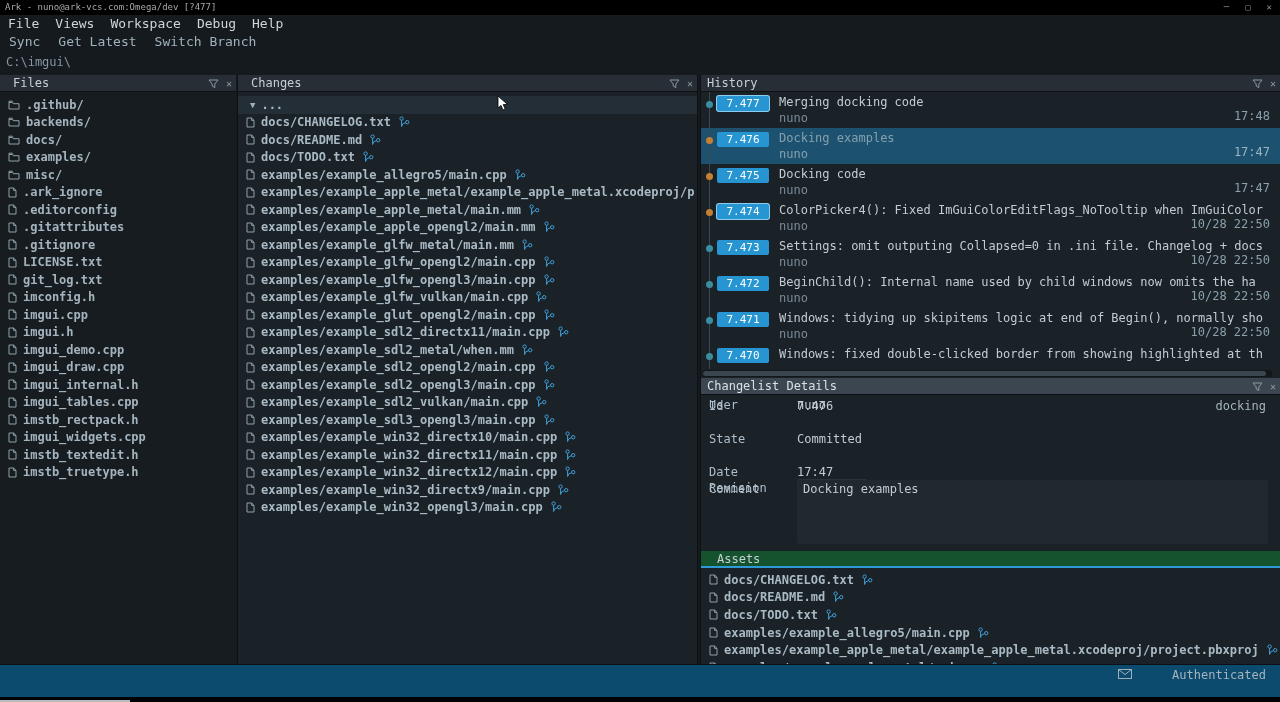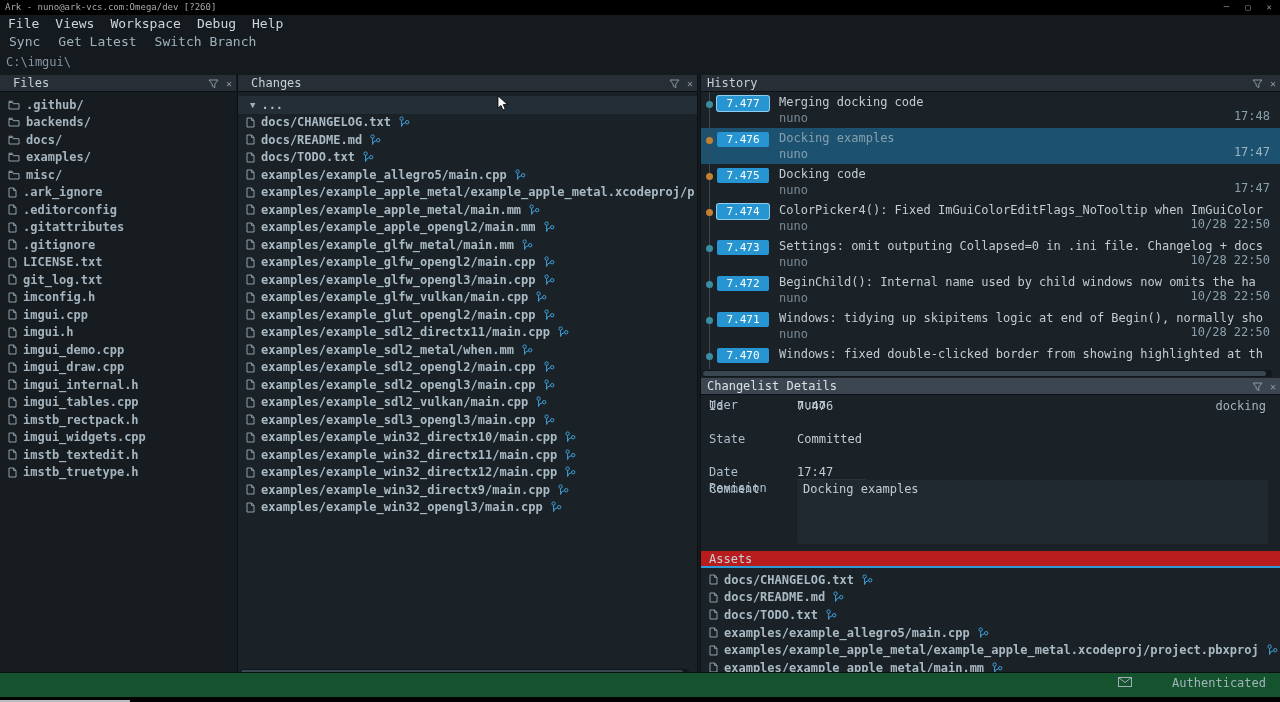--- a/index.html
+++ b/index.html
@@ -90,42 +90,42 @@
   .f-label { position:absolute; left:8px; color:#aebecb; }
   .f-value { position:absolute; left:96px; color:#c2ccd2; }
   .f-branch { position:absolute; right:14px; color:#a4b4be; }
   .combo { position:absolute; left:96px; top:-2px; width:70px; height:16px; background:#2a333b;
     border-radius:2px; color:#c6d0d6; font-size:12px; line-height:16px; padding-left:6px; }
   .combo .arrow { position:absolute; right:4px; top:0; font-size:9px; color:#9fb0ba; line-height:16px; }
   .comment-box { position:absolute; left:96px; right:12px; top:-2px; height:64px; background:#202830;
     border-radius:2px; padding:2px 6px; color:#c2ccd2; font-size:12px; }
 
   
-  .assets-header { position:absolute; top:476px; left:0; right:0; height:17px; background:#b91c1c;
-    color:#c6d0d6; font-size:12px; line-height:17px; padding-left:8px; border-bottom:2px solid #2e9bd6; }
+  .assets-header { position:absolute; top:476px; left:0; right:0; height:17px; background:#14532d;
+    color:#c6d0d6; font-size:12px; line-height:17px; padding-left:16px; border-bottom:2px solid #2e9bd6; }
   .assets-list { position:absolute; top:496px; left:0; right:0; bottom:0; overflow:hidden; }
   .asset-row { padding-left:8px; height:17.6px; color:#a9bac4; }
 
   
-  .statusbar { position:absolute; left:0; right:0; bottom:5px; height:25px; background:#14532d;
+  .statusbar { position:absolute; left:0; right:0; bottom:5px; height:33px; background:#0c4a6e;
     border-top:1px solid #0c1014; }
   .auth { position:absolute; right:14px; top:0; height:19px; display:flex; align-items:center; gap:40px;
     font-size:12px; color:#a4b4be; }
   .bottomstrip { position:absolute; left:0; right:0; bottom:0; height:5px; background:#000; }
   .bottomlight { position:absolute; left:0; bottom:0; width:130px; height:2px; background:#b9bdc0; }
 
   .cursor { position:absolute; left:497px; top:96px; z-index:50; pointer-events:none; }
 </style>
 </head>
 <body>
 
 <div class="app">
 
   <div class="titlebar">
-    <span>Ark - nuno@ark-vcs.com:Omega/dev [?260]</span>
+    <span>Ark - nuno@ark-vcs.com:Omega/dev [?477]</span>
     <div class="win-controls">
       <span>─</span>
       <span>▢</span>
       <span>✕</span>
     </div>
   </div>
 
   <div class="menubar">
       <span class="menu-item">File</span>
       <span class="menu-item">Views</span>

